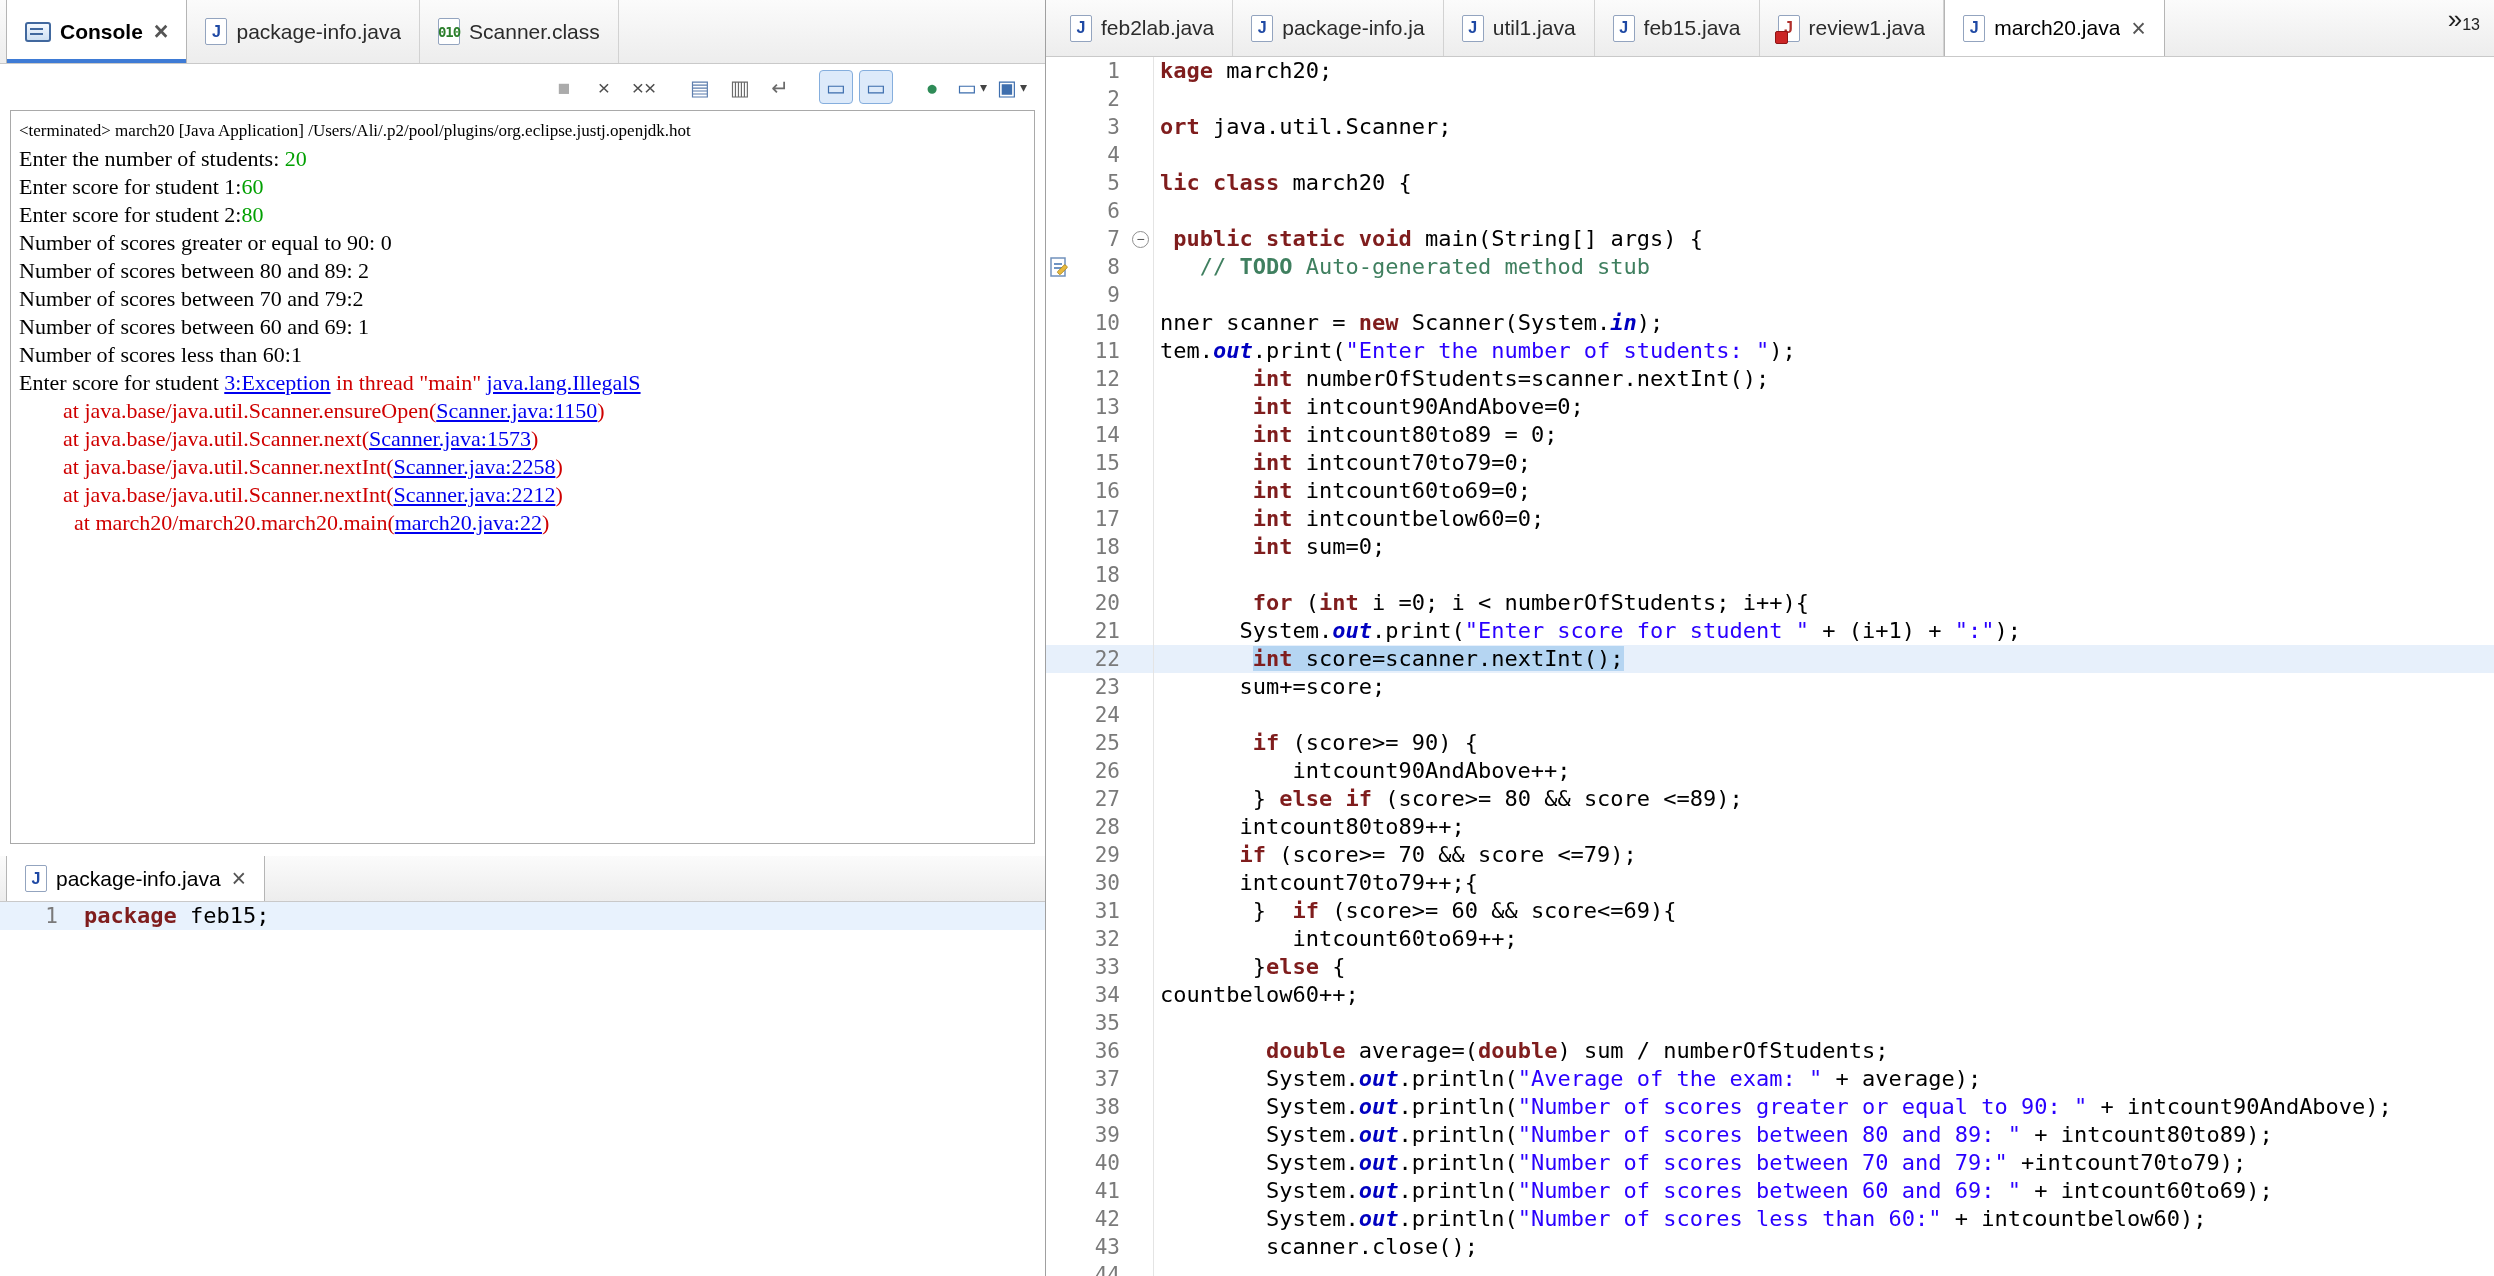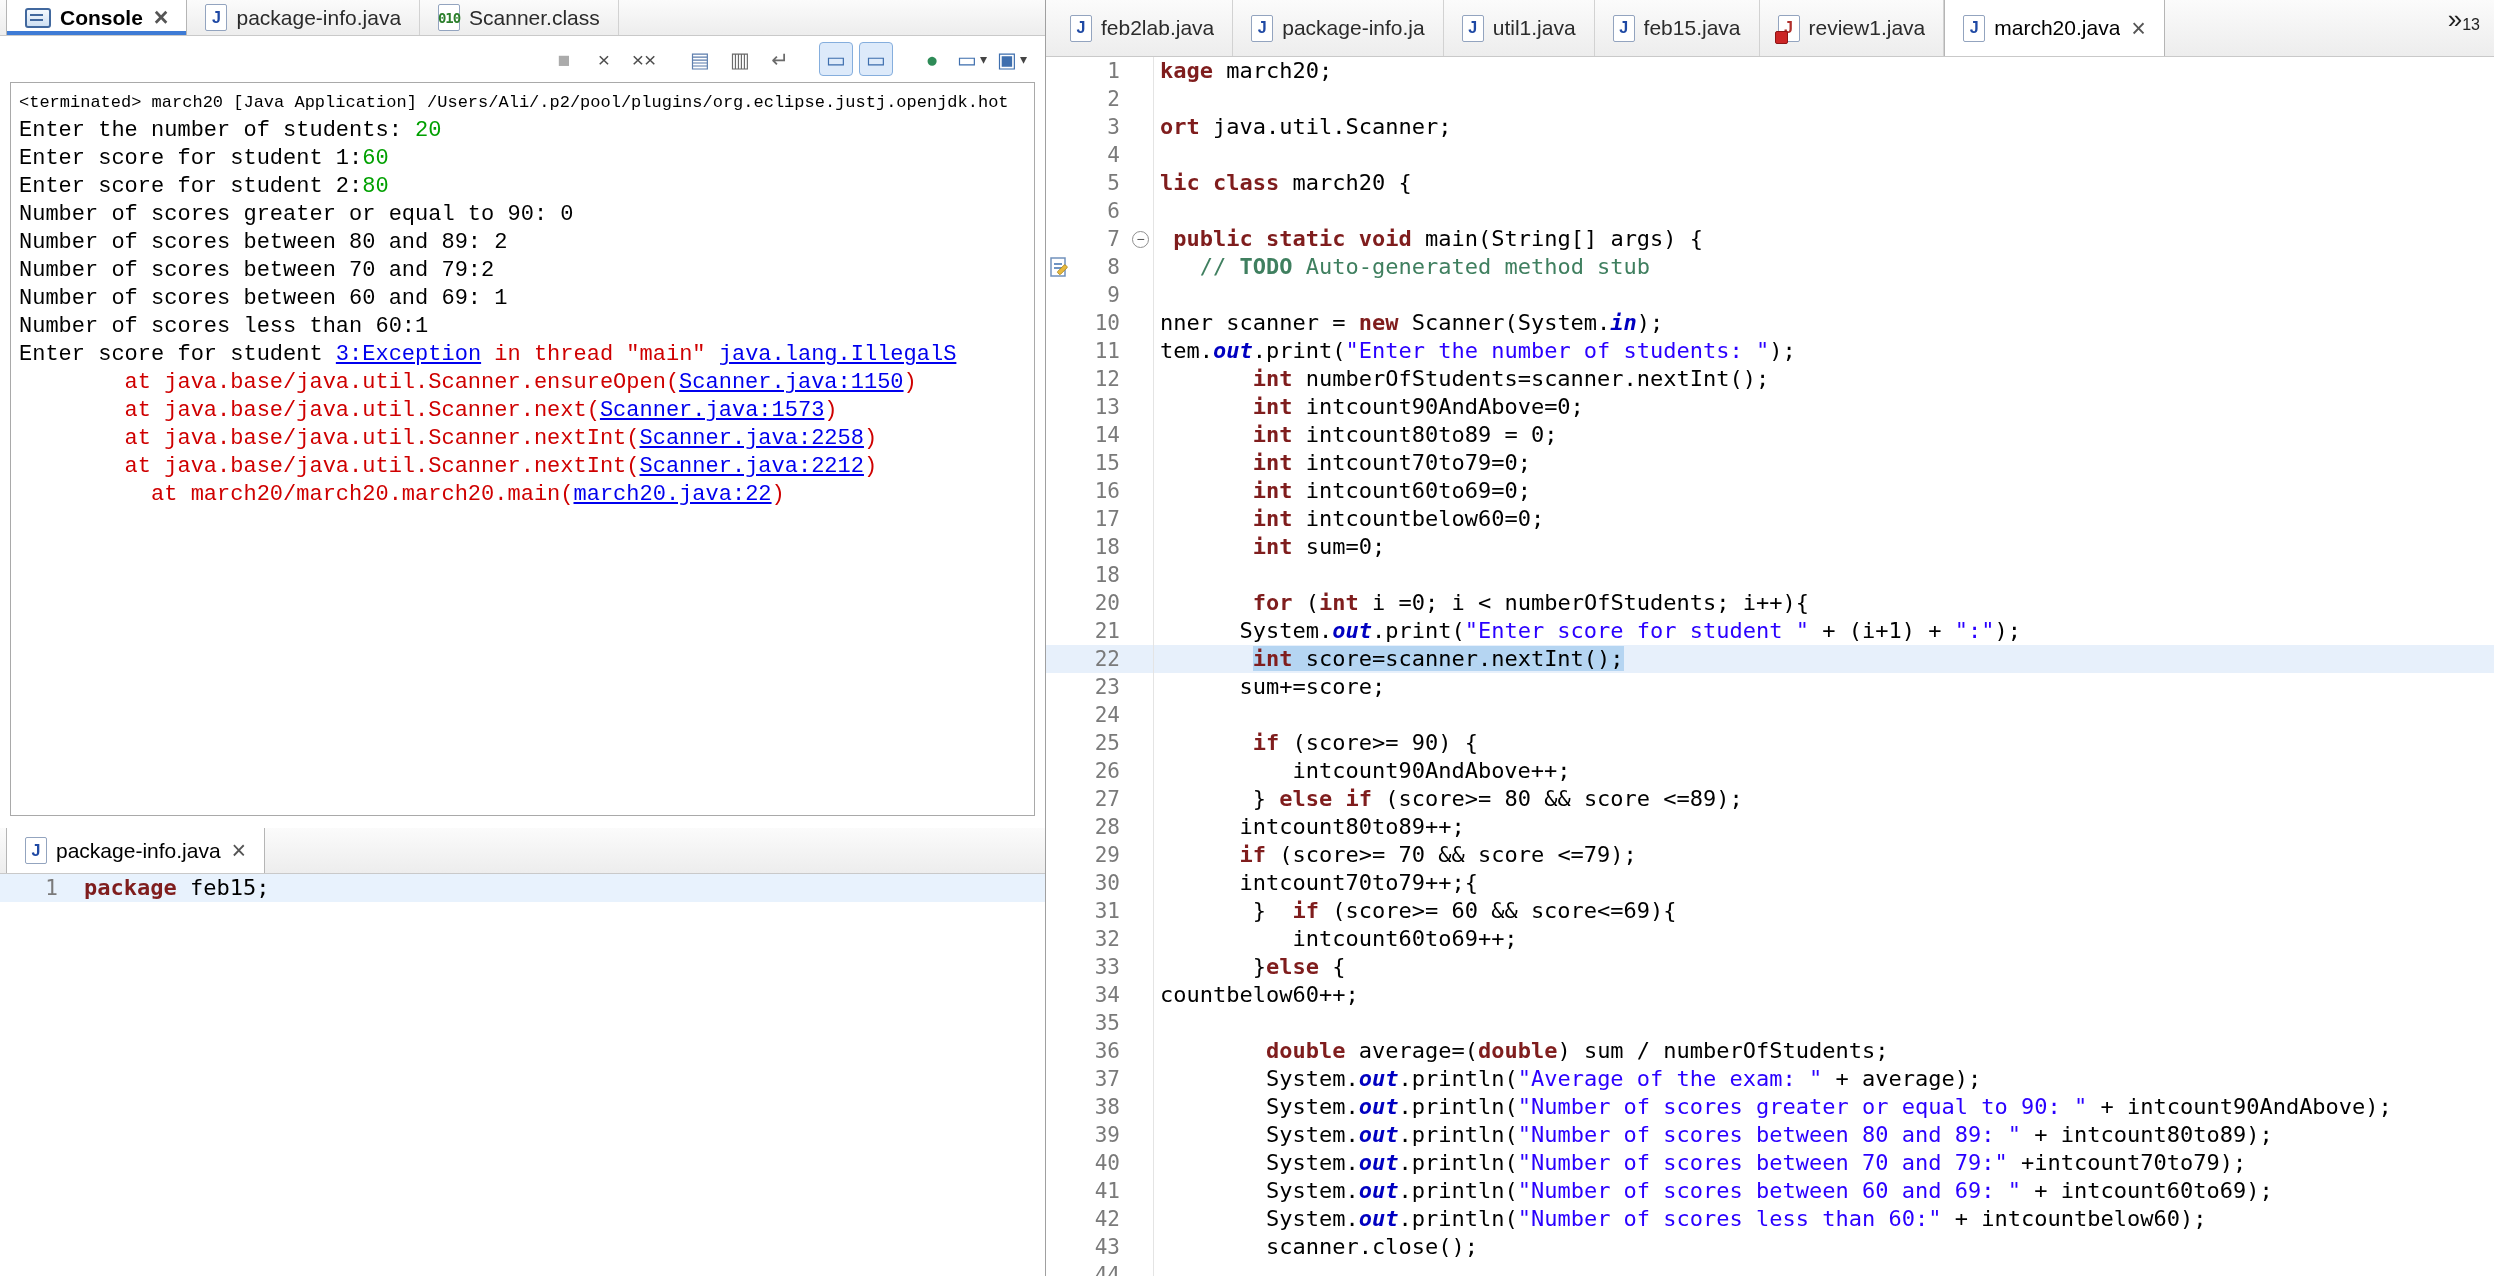--- a/index.html
+++ b/index.html
@@ -6,21 +6,21 @@
   body{width:2494px;height:1276px;overflow:hidden;font-family:"Liberation Sans",sans-serif;}
   .app{display:flex;width:2494px;height:1276px;}
   *{box-sizing:border-box;}
 
   
   .left{width:1046px;flex:none;border-right:1px solid #a0a0a0;display:flex;flex-direction:column;background:#fff;}
   .right{flex:1;min-width:0;display:flex;flex-direction:column;background:#fff;}
 
   
   .tabbar{display:flex;align-items:stretch;background:linear-gradient(#fbfbfb,#ededed);border-bottom:1px solid #c9c9c9;padding-left:6px;}
-  #left-tabbar{height:36px;}
+  #left-tabbar{height:64px;}
   #right-tabbar{height:57px;}
   #left-bottom-tabbar{height:46px;}
   .tab{display:flex;align-items:center;gap:9px;padding:0 18px;font-size:21px;color:#2b2b2b;border-right:1px solid #d2d2d2;position:relative;white-space:nowrap;overflow:hidden;cursor:default;}
   .tab.active{background:#fff;border-left:1px solid #b5b5b5;border-right:1px solid #b5b5b5;color:#000;}
   .tab.focus{box-shadow:inset 0 -4px 0 0 #3e7bd5;font-weight:bold;}
   .tab-label{overflow:hidden;text-overflow:clip;}
   .tab-close{font-size:25px;line-height:1;color:#555;margin-left:2px;}
   .tab-overflow{margin-left:auto;display:flex;align-items:flex-start;padding:6px 14px 0 8px;color:#222;}
   .tab-overflow .chev{font-size:26px;line-height:1;}
   .tab-overflow .cnt{font-size:16px;margin-top:10px;}
@@ -38,21 +38,21 @@
   
   #console-toolbar{height:46px;display:flex;align-items:center;justify-content:flex-end;gap:6px;padding:0 16px;background:#fff;}
   .tbtn{min-width:34px;height:34px;display:inline-flex;align-items:center;justify-content:center;border:1px solid transparent;border-radius:4px;font-size:21px;cursor:default;}
   .tbtn.pressed{background:#ddeafa;border-color:#85aedd;}
   .tbtn.gap{margin-left:16px;}
   .tbtn-glyph{line-height:1;}
   .dd{font-size:14px;color:#444;margin-left:3px;}
 
   
   #console-box{margin:0 10px;height:734px;border:1px solid #a9a9a9;background:#fff;overflow:hidden;padding:6px 8px;}
-  .c-line{font-family:Liberation Mono, monospace;font-size:22px;line-height:28px;white-space:pre;color:#000;}
+  .c-line{font-family:Liberation Serif, serif;font-size:22px;line-height:28px;white-space:pre;color:#000;}
   .c-meta{font-size:17px;}
   .c-out{color:#000;}
   .c-in{color:#00a000;}
   .c-err{color:#cf0000;}
   .c-link{color:#0000ee;text-decoration:underline;cursor:pointer;}
 
   
   .editor{flex:1;min-height:0;background:#fff;overflow:hidden;position:relative;}
   .e-row{display:flex;align-items:stretch;height:28px;white-space:pre;}
   .e-row.sel{background:#e7f0fb;}

